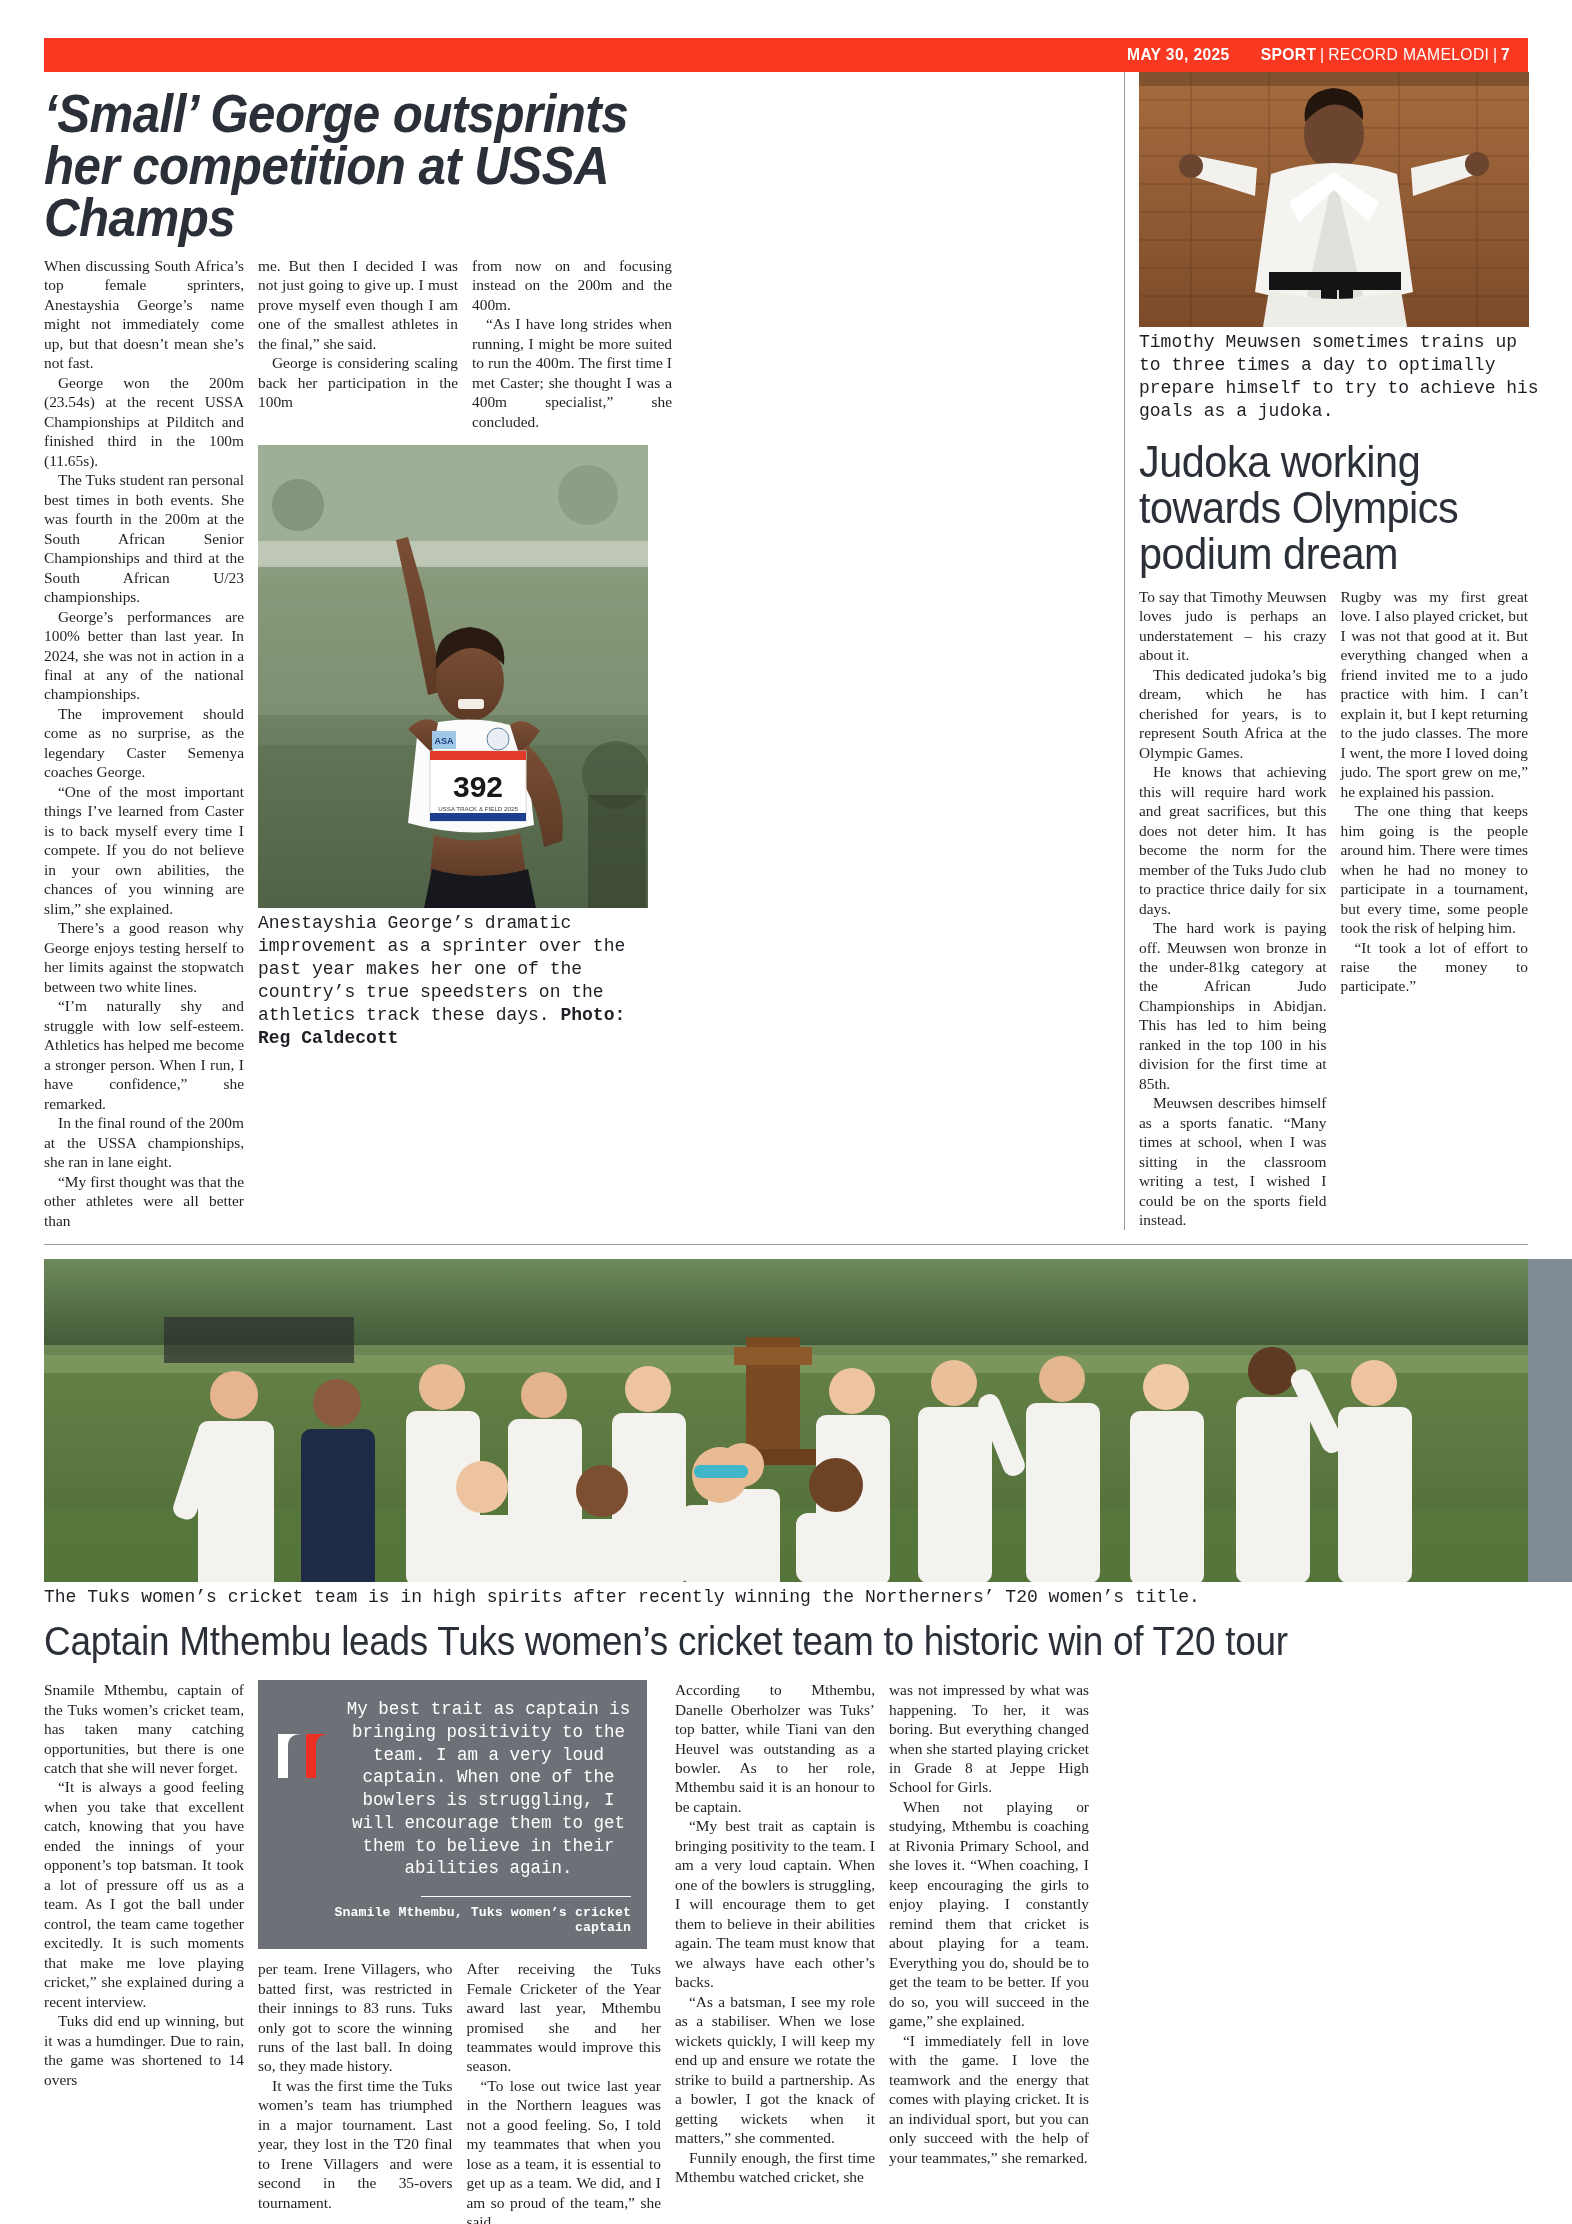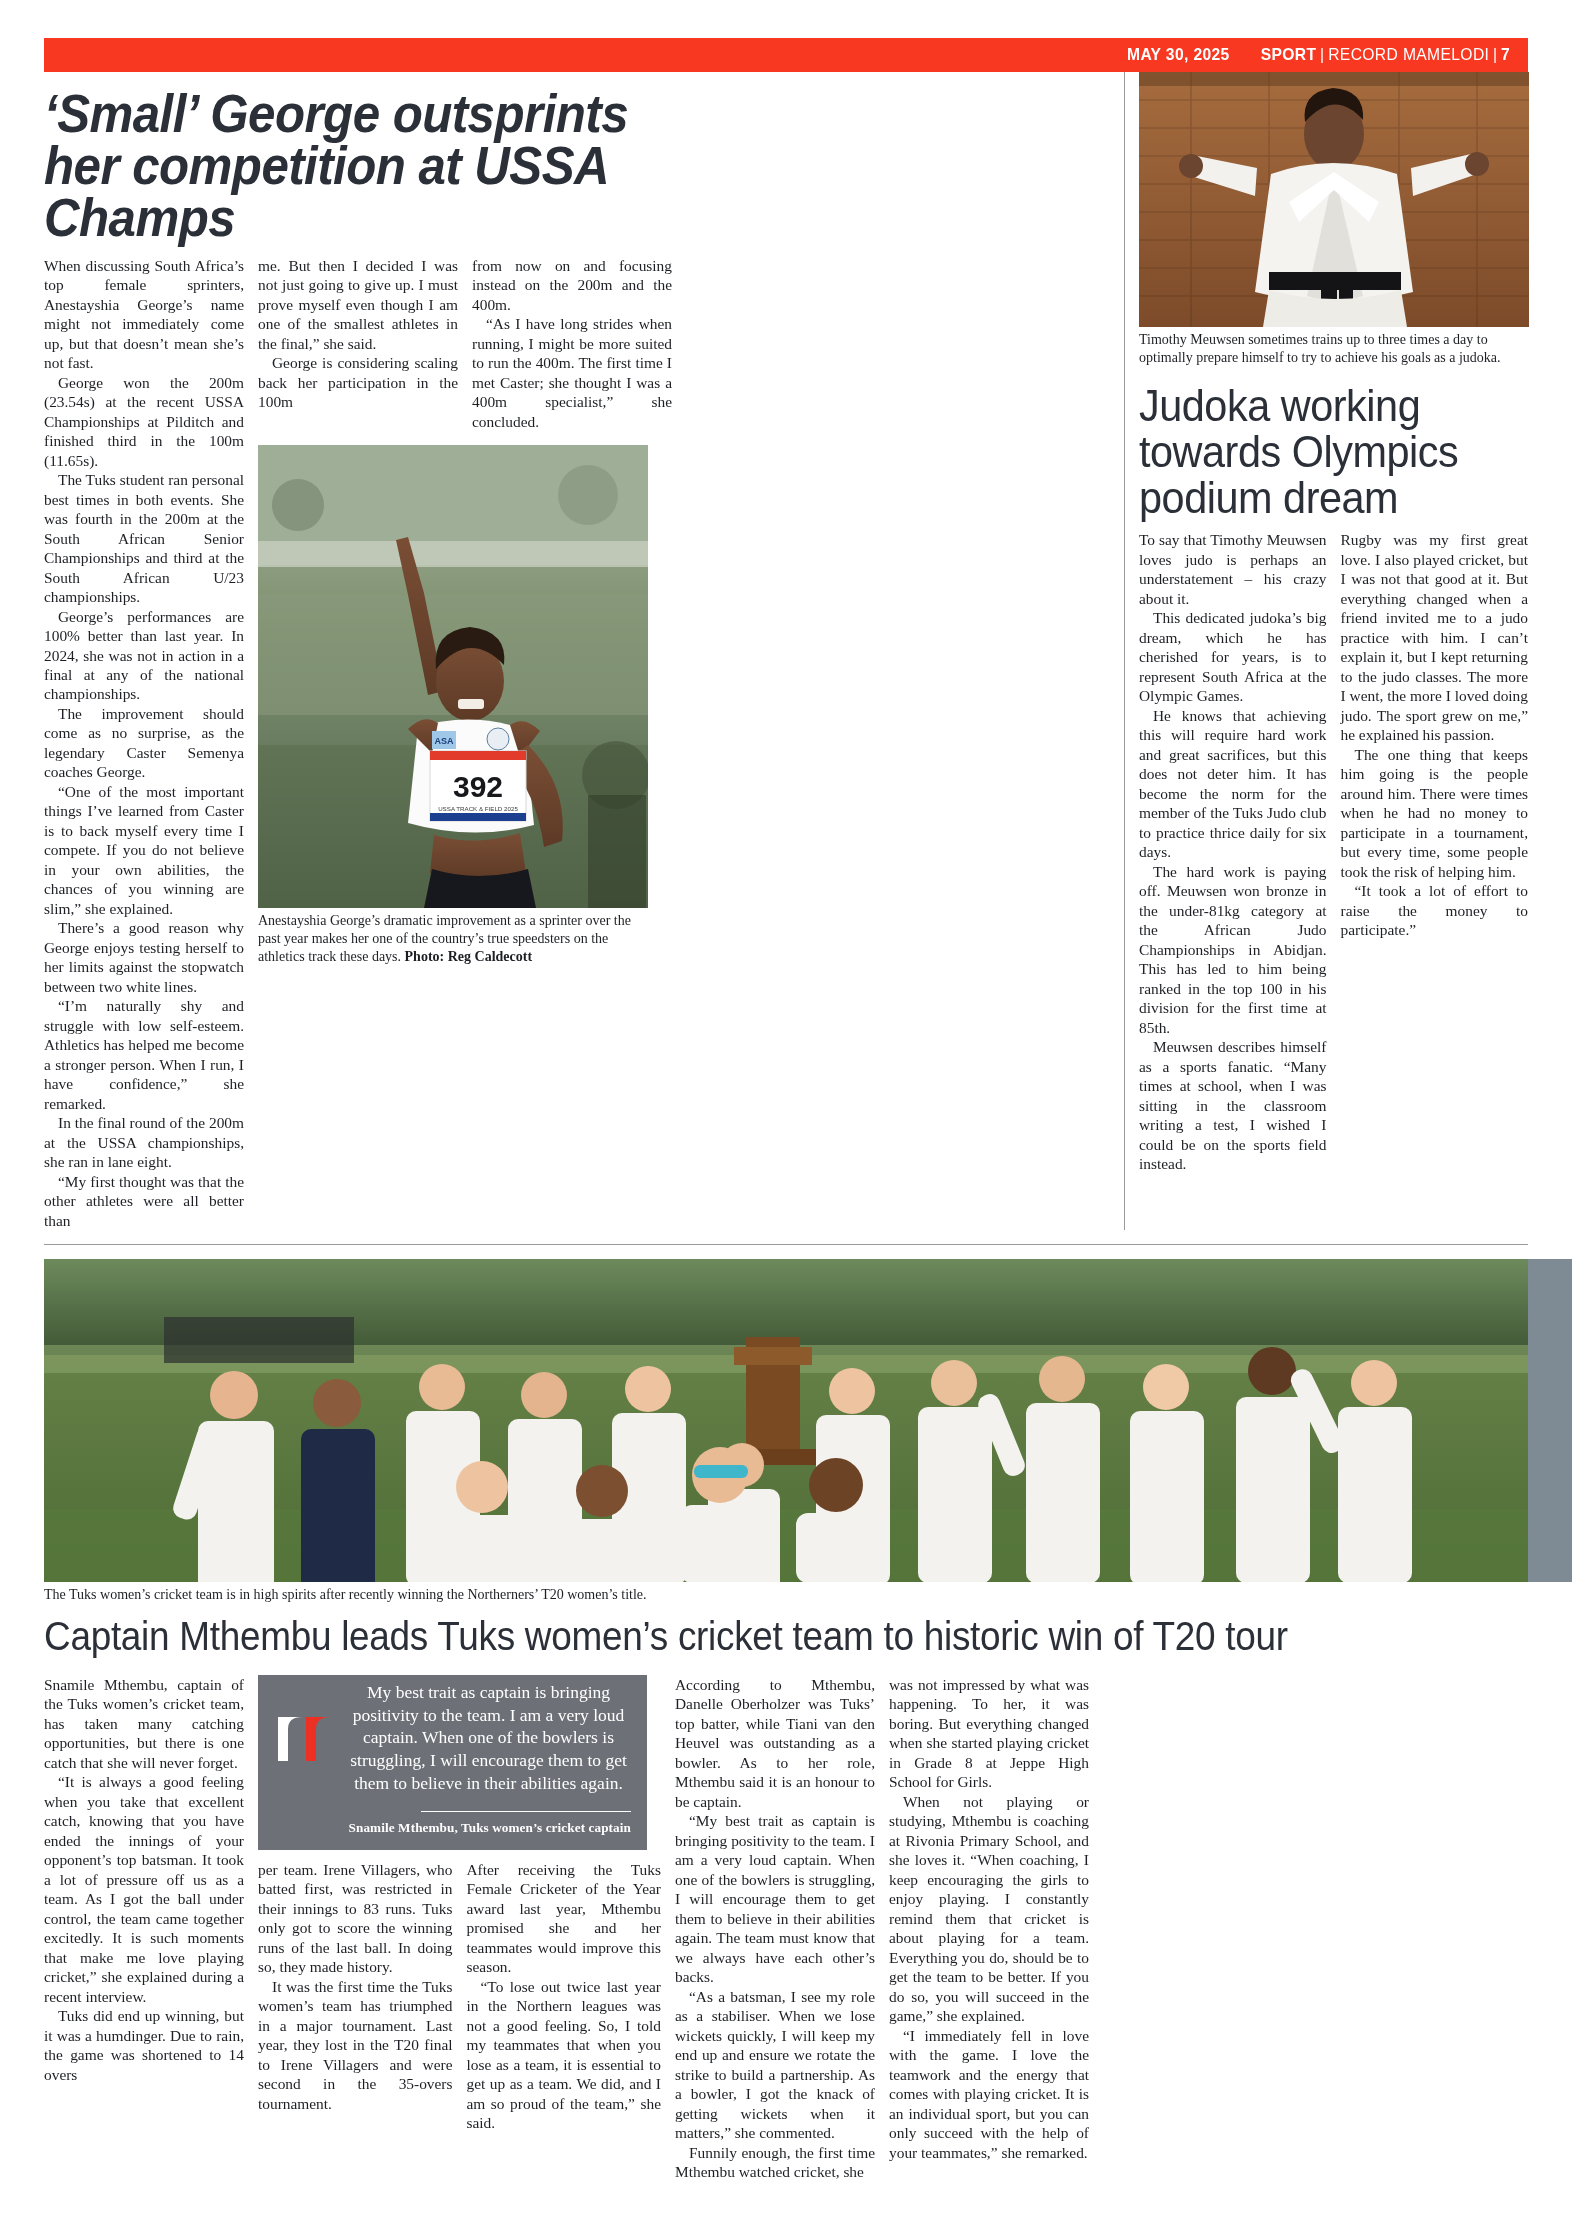--- a/index.html
+++ b/index.html
@@ -66,22 +66,22 @@
 
   .tl-cols { display:flex; gap:14px; }
   .tl-cols .col { width:200px; }
 
   
   .sprint-photo { margin-top:14px; width:390px; }
   .photo {
     background:#7e8a94; position:relative; overflow:hidden;
   }
   .cap {
-    font-family:Liberation Serif, serif;
-    font-size:14px; line-height:1.28; color:#1d1f24; padding-top:4px;
+    font-family:Liberation Mono, monospace;
+    font-size:18px; line-height:1.28; color:#1d1f24; padding-top:4px;
   }
   .cap b { font-weight:bold; }
 
   
   .judo-photo { width:404px; }
 
   .judo-cols { display:flex; gap:14px; margin-top:6px; }
   .judo-cols .col { width:195px; }
 
   
@@ -91,22 +91,22 @@
   
   .cricket-photo { width:1552px; margin-top:14px; }
 
   
   .cricket-cols { display:flex; gap:14px; }
   .cricket-cols .col { width:200px; }
 
   
   .pullquote {
     width:389px; background:#6d7077; color:#ffffff;
-    padding:6px 16px 14px 16px; position:relative;
-    font-family:Liberation Serif, serif;
+    padding:18px 16px 14px 16px; position:relative;
+    font-family:Liberation Mono, monospace;
     margin-bottom:10px;
   }
   .pq-inner { display:flex; gap:10px; align-items:flex-start; }
   .pq-mark { flex:0 0 62px; padding-top:22px; }
   .pq-text {
     font-size:17.5px; line-height:1.3; text-align:center; flex:1;
   }
   .pq-divider {
     border-top:1px solid #ffffff; width:210px; margin:16px 0 8px auto;
   }

